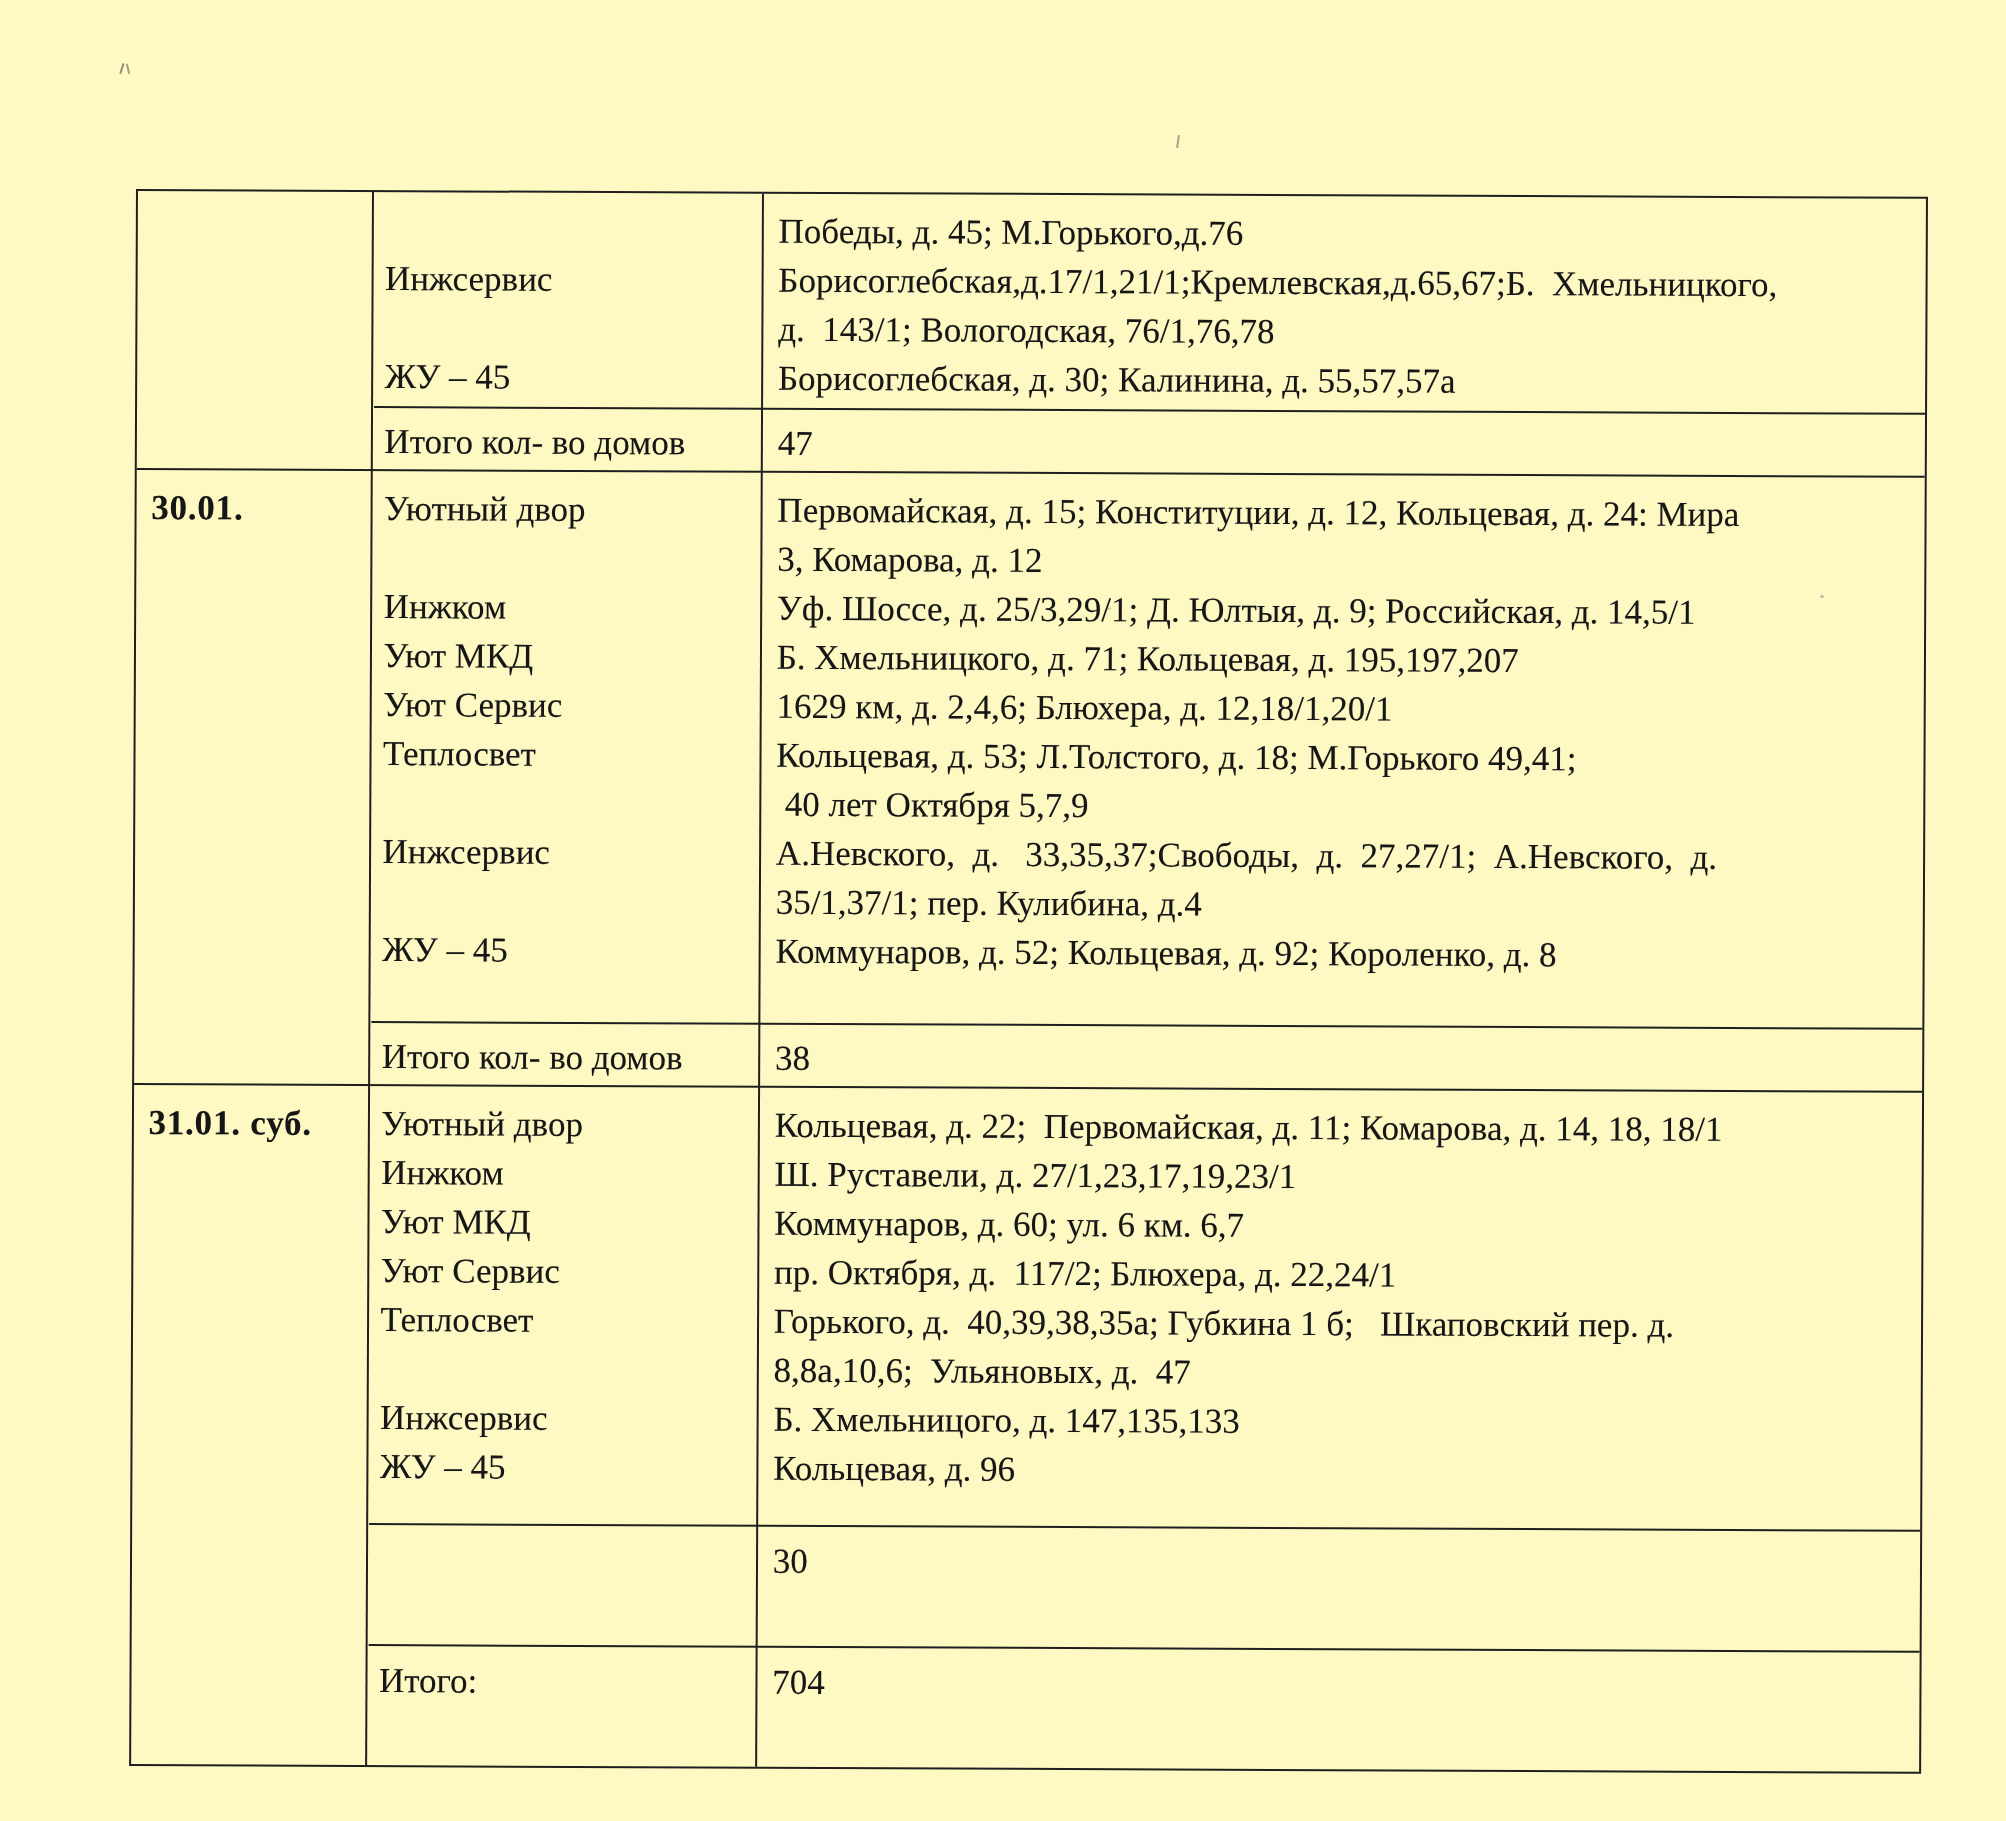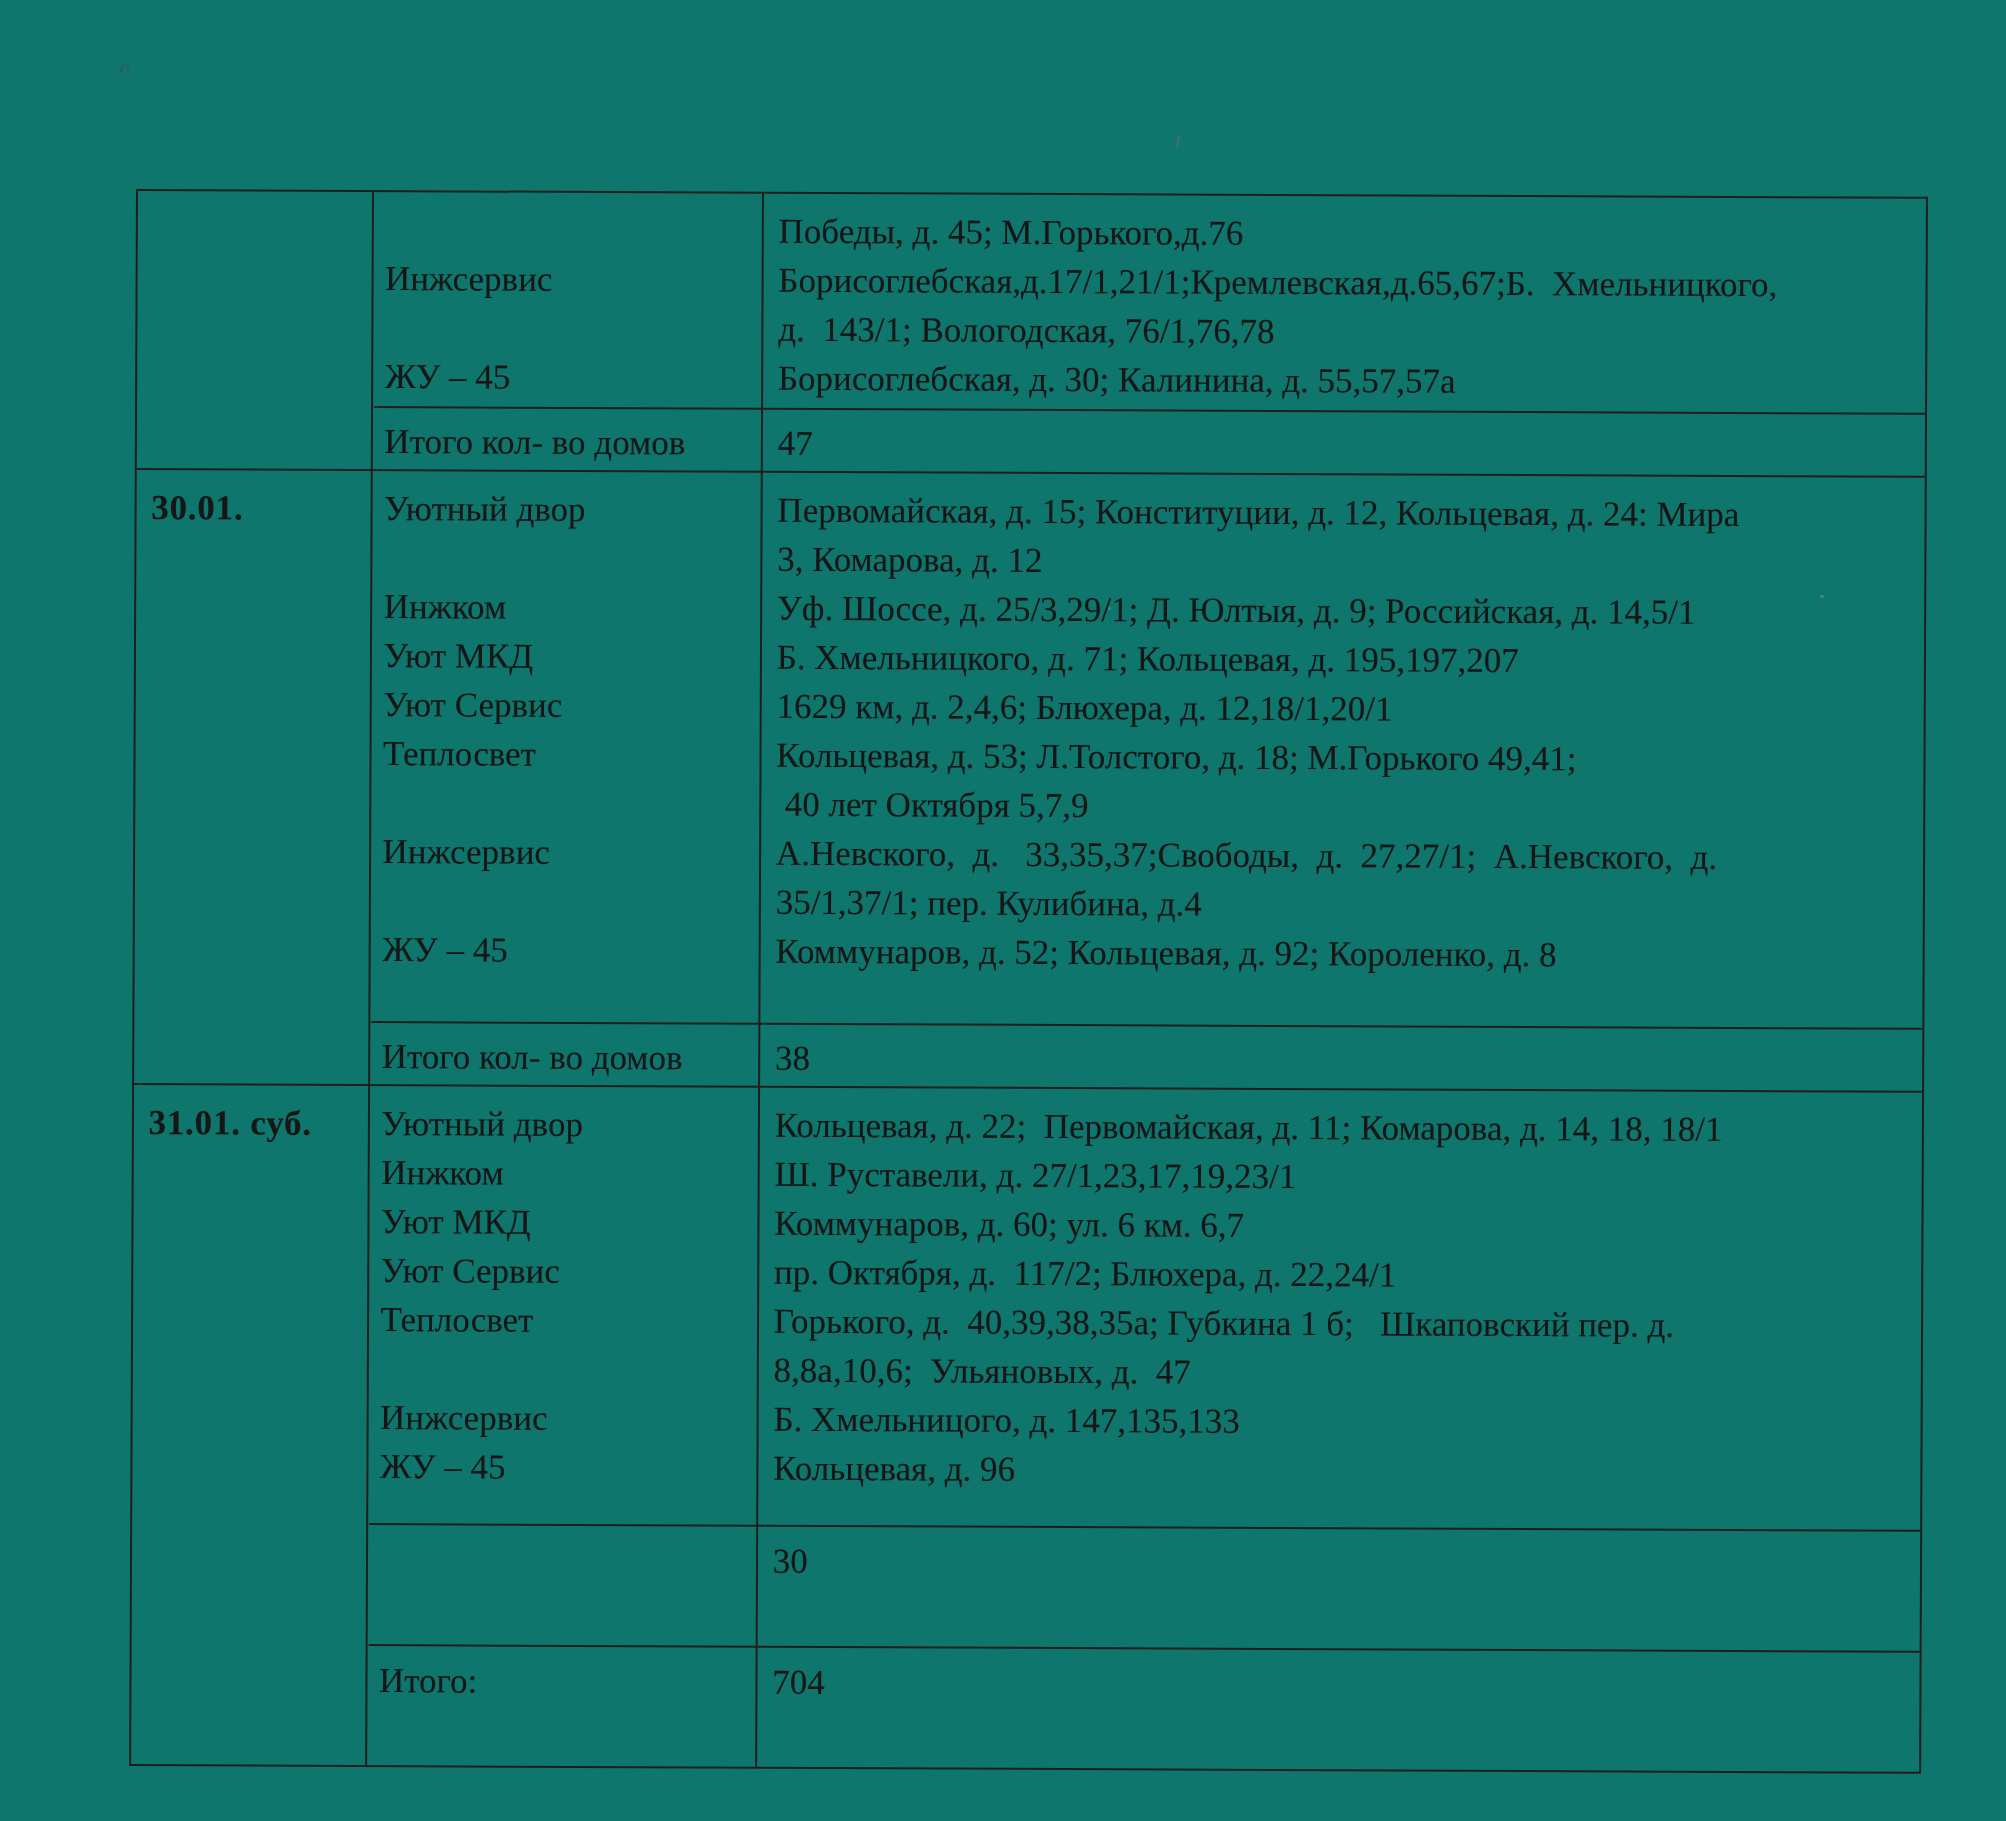--- a/index.html
+++ b/index.html
@@ -3,21 +3,21 @@
 <meta charset="utf-8">
 <style>
   html, body { margin:0; padding:0; }
   body {
     width:2007px; height:1821px;
     background:#ffffff;
   }
   .page {
     position:relative;
     width:2007px; height:1821px;
-    background:#0f766e;
+    background:#fef9c3;
     overflow:hidden;
     font-family:"Liberation Serif","DejaVu Serif",serif;
     color:#161616;
     font-size:35px;
     line-height:49px;
     text-shadow:0 0 0.8px rgba(30,30,30,0.35);
   }
 
   
   .sched-table {

